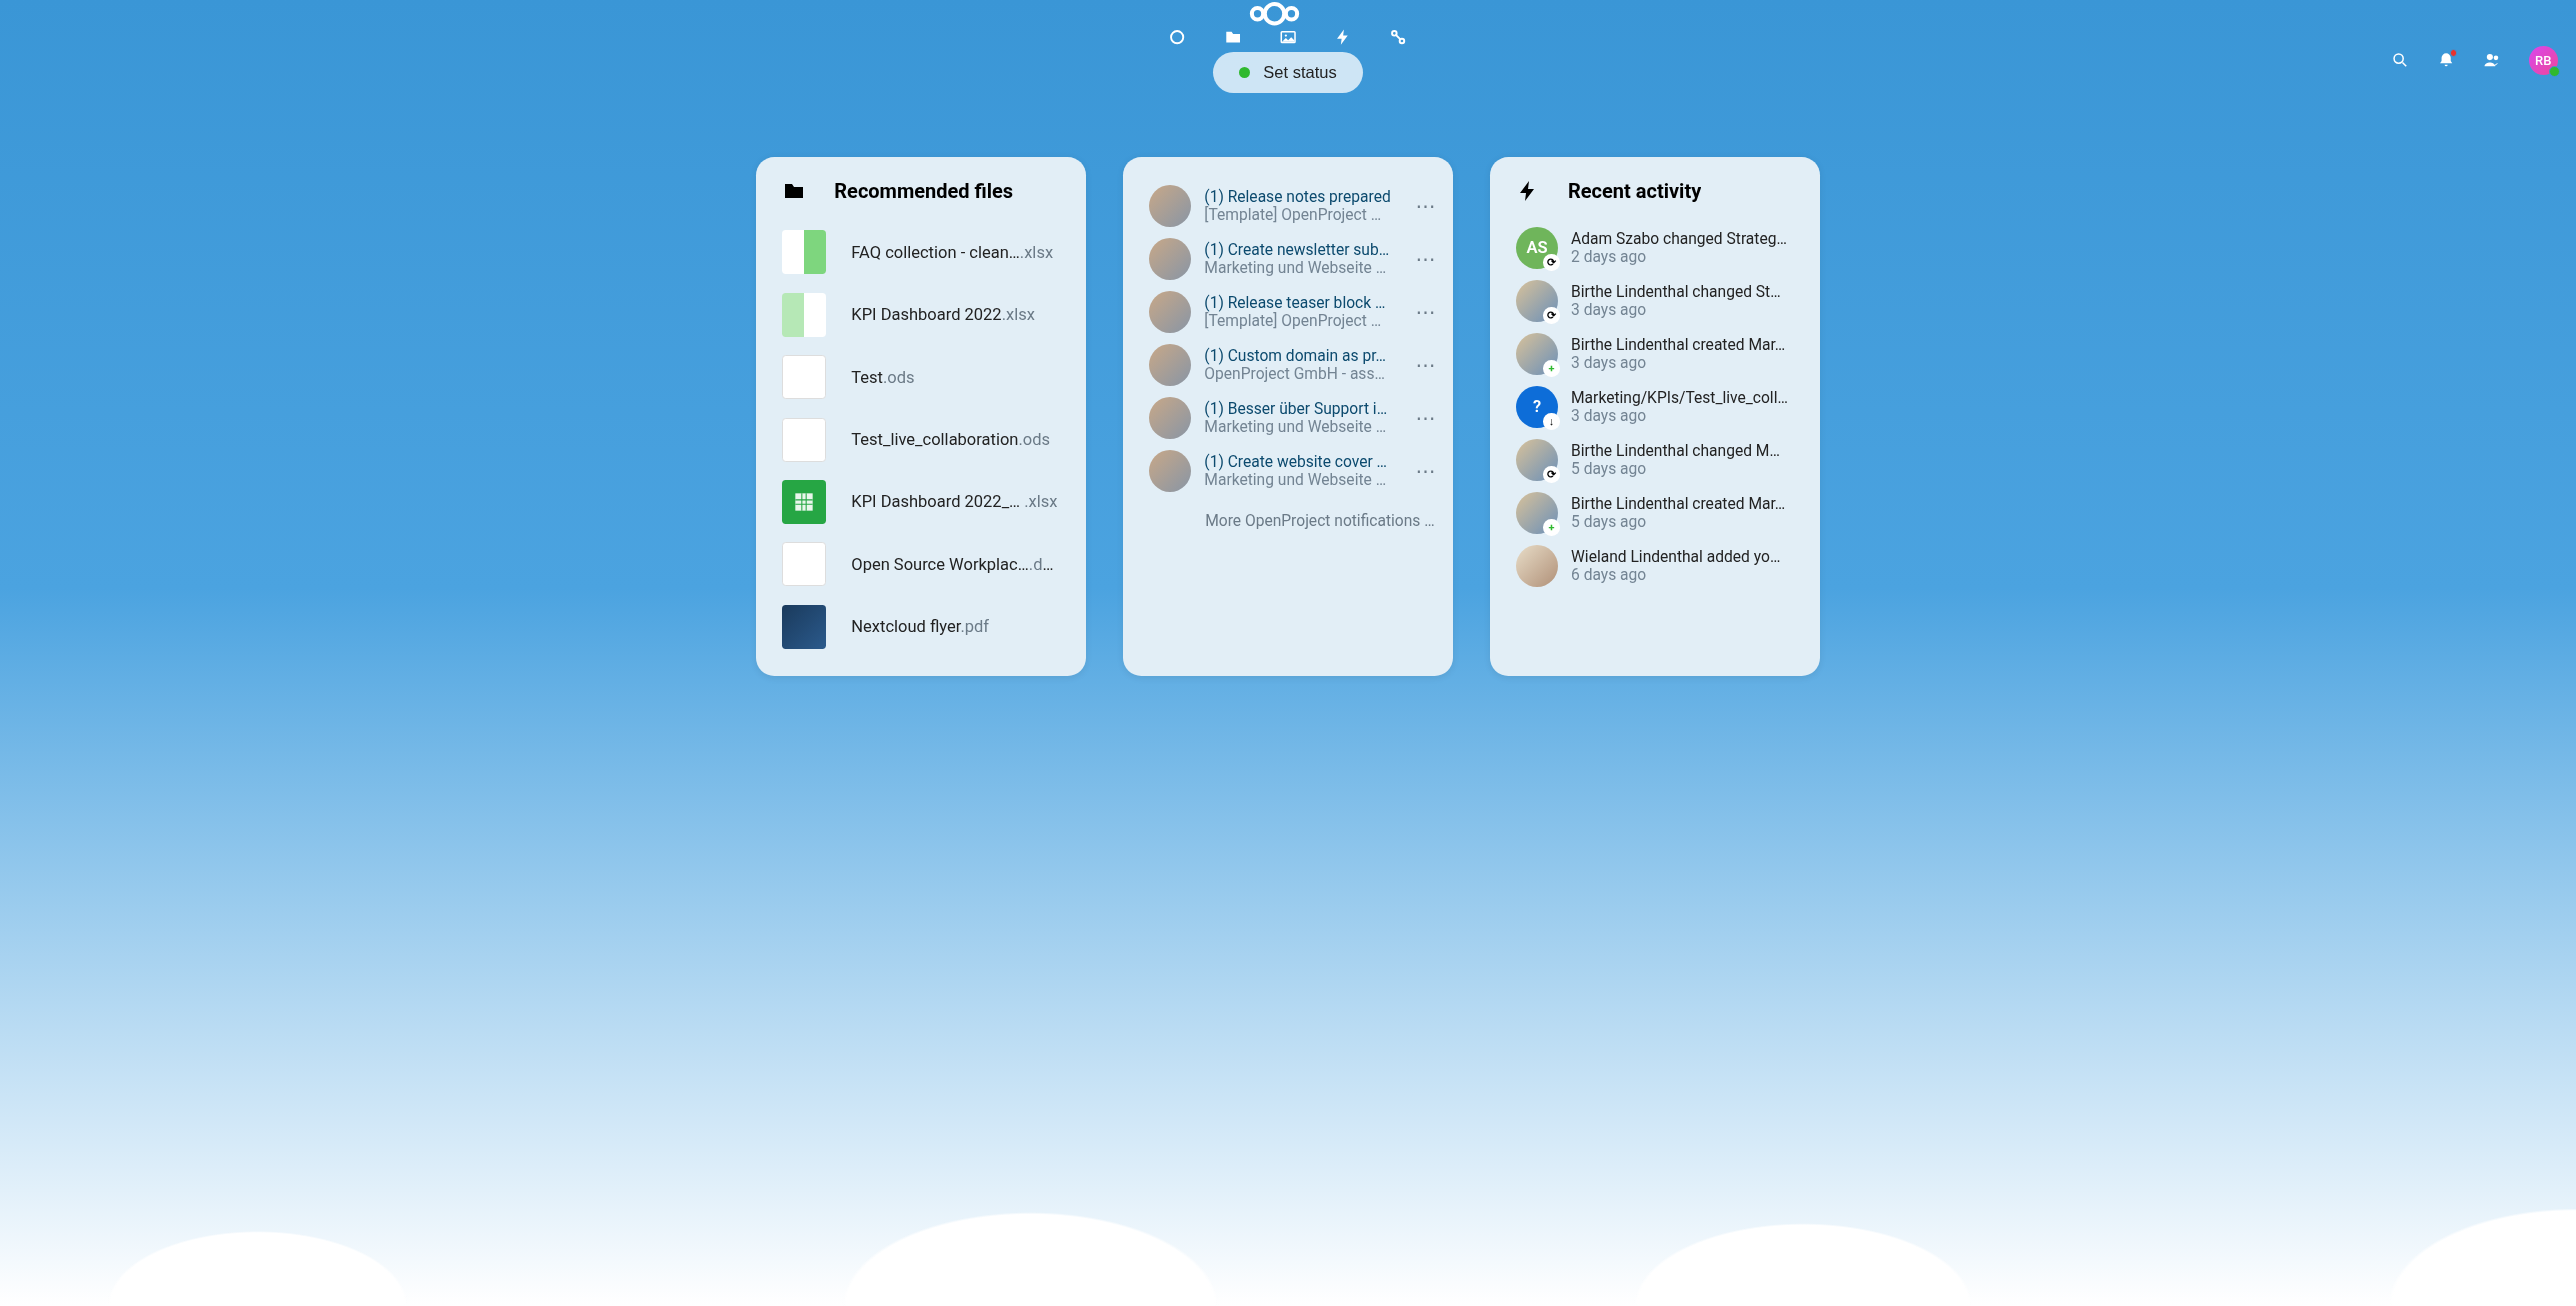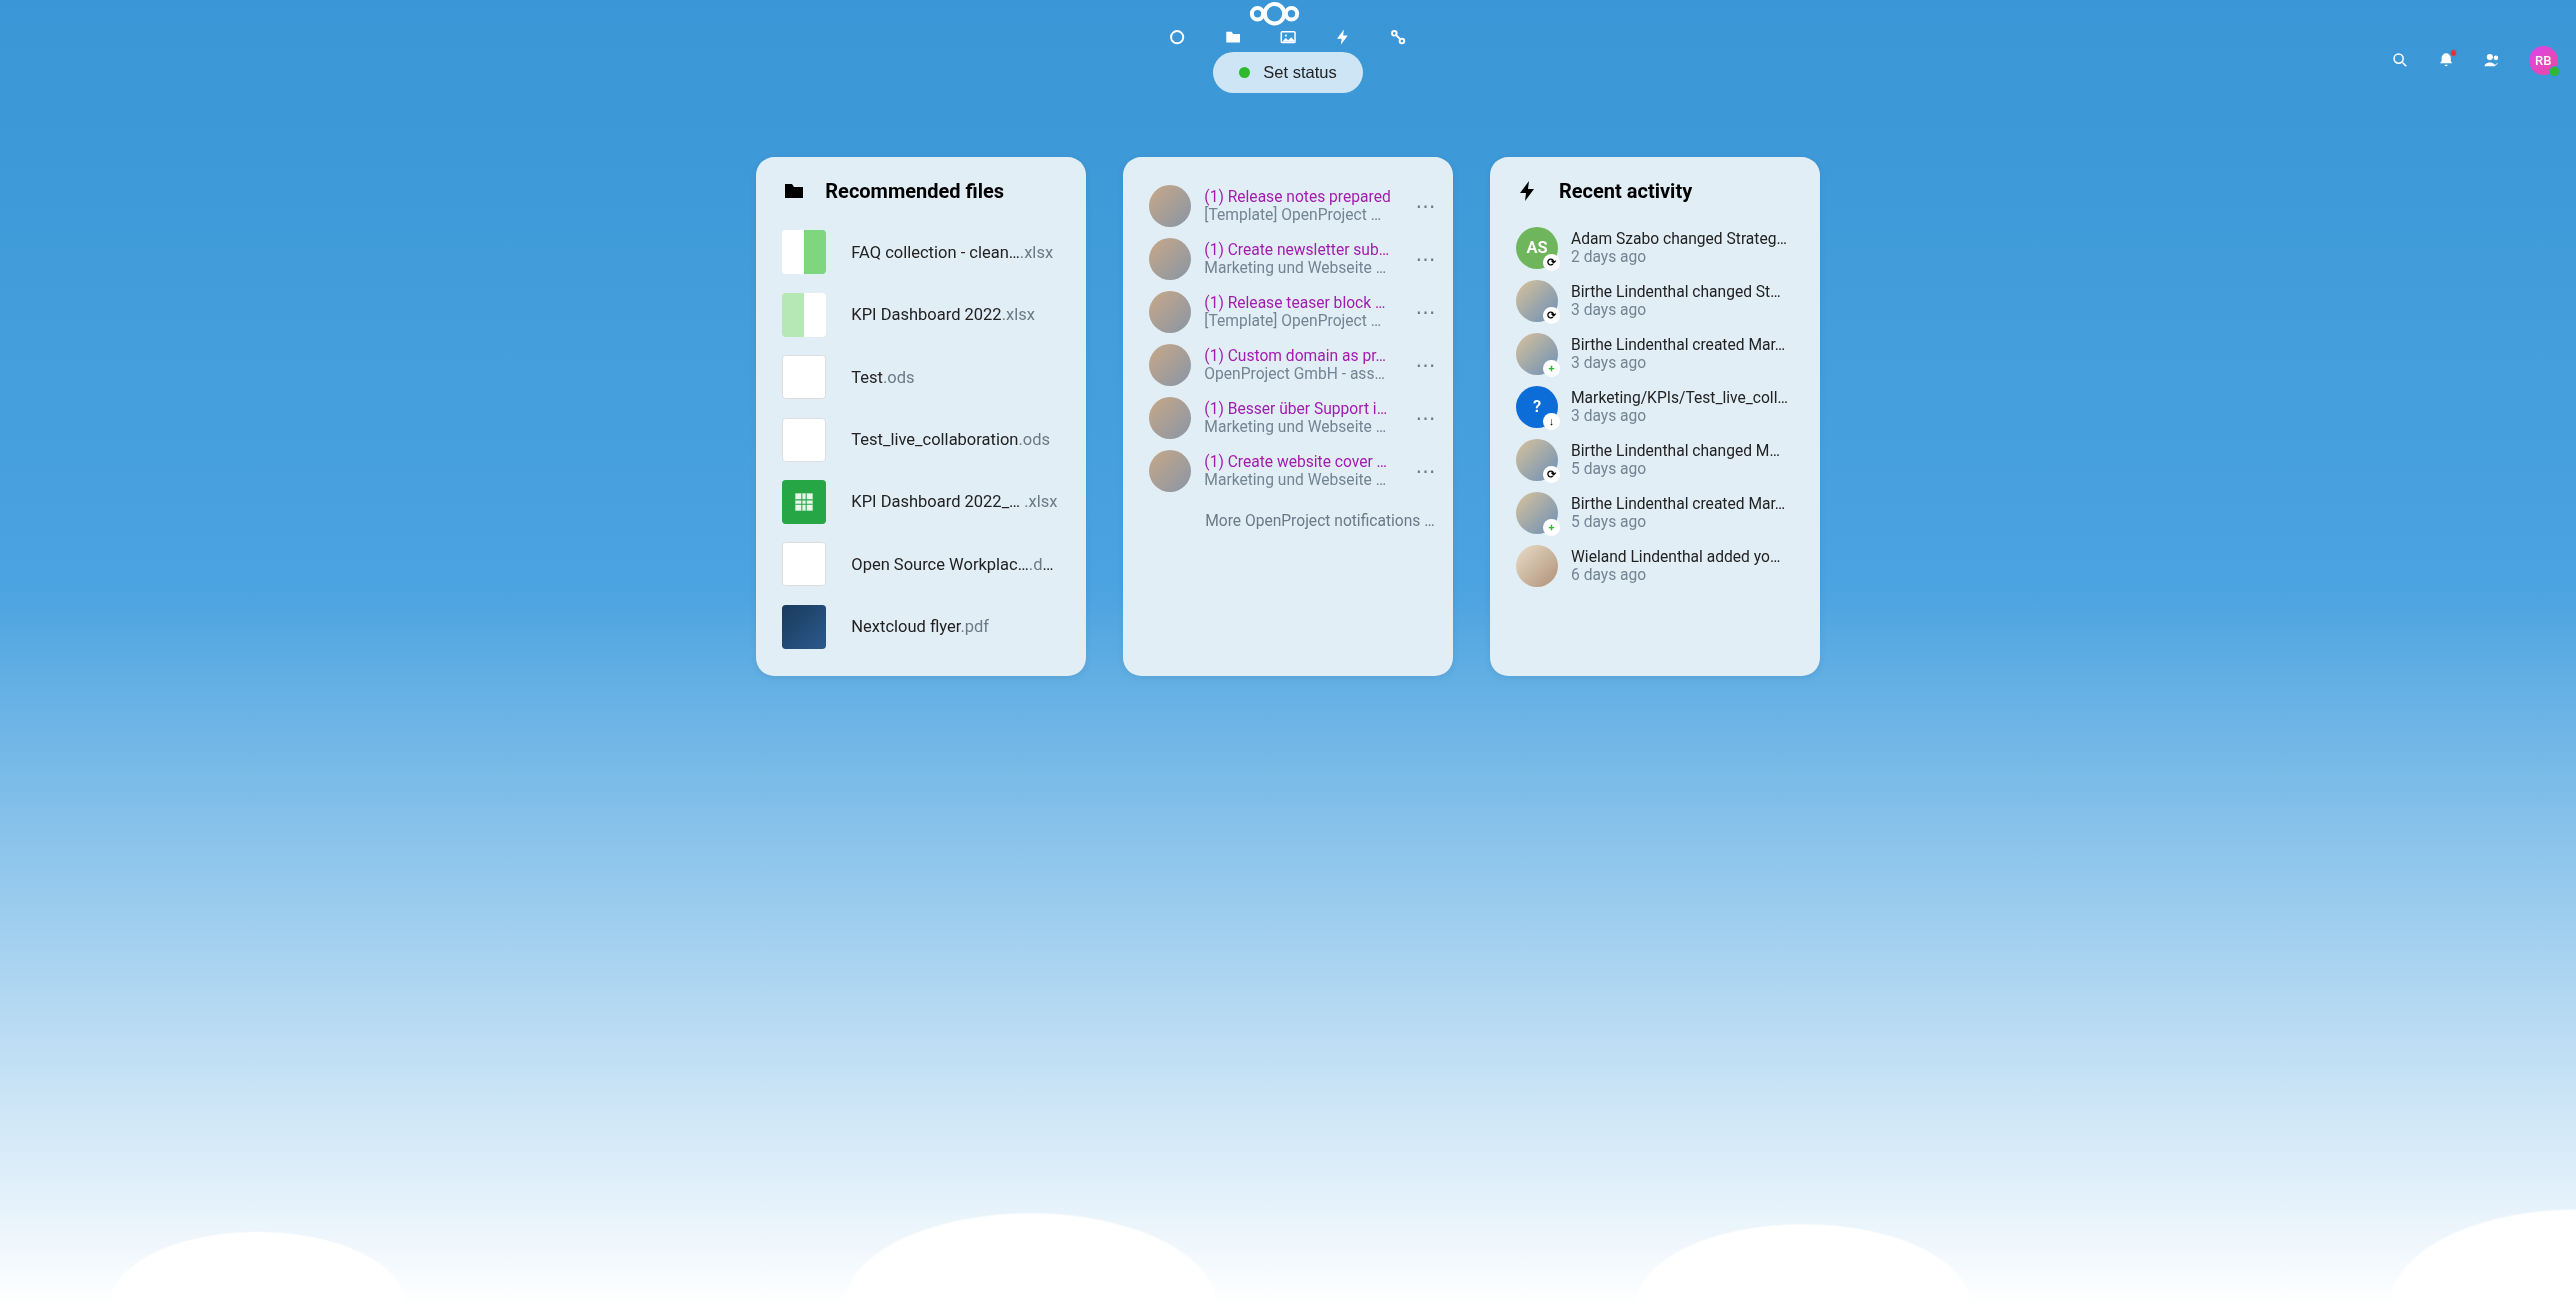--- a/index.html
+++ b/index.html
@@ -67,21 +67,21 @@
       position: relative; z-index: 2;
     }
     .widget {
       background: #e2eef6;
       border-radius: 18.3px;
       width: 330px;
       padding: 22px 0 18.3px;
       box-shadow: 0 1.8px 7.3px rgba(0,0,0,.08);
     }
     .widget-header {
-      display:flex; align-items:flex-end; gap:19px;
+      display:flex; align-items:flex-end; gap:28px;
       padding: 0 26px 18.3px;
     }
     .widget-header svg, .widget-header .hicon { width:24px; height:24px; fill:#000; flex-shrink:0;}
     .widget-title { font-size: 20px; font-weight:700; color:#000; white-space:nowrap; overflow:hidden; text-overflow:ellipsis;}
     .file-item {
       display:flex; align-items:center; gap:25px;
       padding: 9.2px 26px; cursor:pointer;
     }
     .thumb {
       width:44px; height:44px; border-radius:3.7px;
@@ -99,21 +99,21 @@
       display:flex; align-items:center; gap:13px;
       padding: 5.5px 16.5px 5.5px 26px;
     }
     .notif-avatar {
       width:42px; height:42px; border-radius:50%; flex-shrink:0;
       background: linear-gradient(135deg,#c8a888,#8895a5);
       display:flex; align-items:center; justify-content:center; color:#fff; font-weight:500; font-size:16.5px;
       position:relative;
     }
     .notif-text { flex:1; min-width:0;}
-    .notif-title { font-size:15.6px; color:#a21caf; white-space:nowrap; overflow:hidden; text-overflow:ellipsis;}
+    .notif-title { font-size:15.6px; color:#0c4a6e; white-space:nowrap; overflow:hidden; text-overflow:ellipsis;}
     .notif-sub { font-size:15.6px; color:#738493; white-space:nowrap; overflow:hidden; text-overflow:ellipsis;}
     .notif-more { width:22px; cursor:pointer; color:#6b7a87; font-size:20px; text-align:center;}
     .more-link { text-align:right; color:#6b7a87; font-size:15.6px; padding:14.7px 18.3px 3.7px; cursor:pointer;}
     .act-item {
       display:flex; align-items:center; gap:13px;
       padding: 5.5px 26px;
     }
     .act-avatar {
       width:42px; height:42px; border-radius:50%; flex-shrink:0;
       display:flex; align-items:center; justify-content:center;

